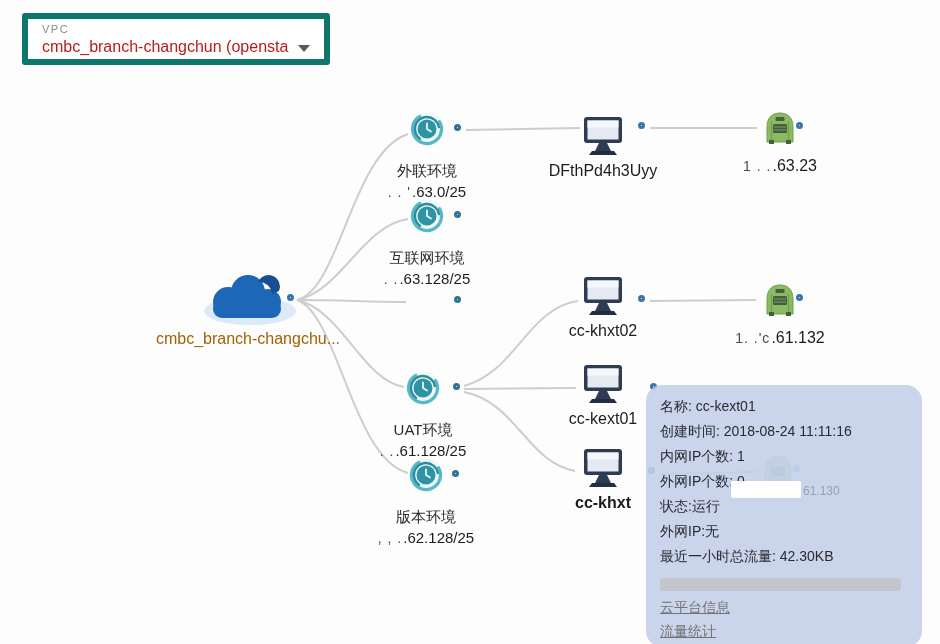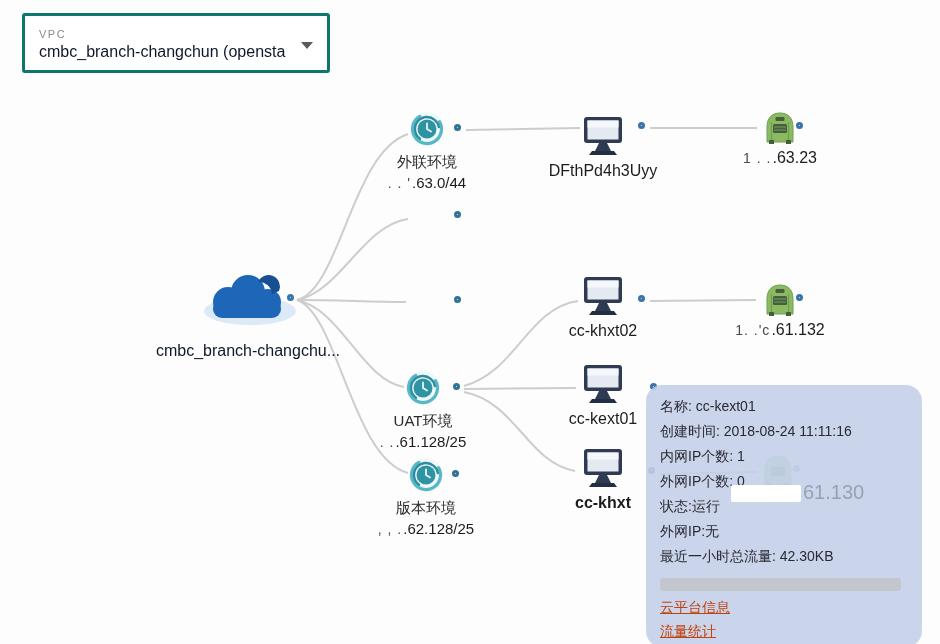--- a/index.html
+++ b/index.html
@@ -5,67 +5,67 @@
   * { margin:0; padding:0; box-sizing:border-box; }
   html,body { background:#fff; }
   .canvas {
     position:relative; width:940px; height:644px; overflow:hidden;
     background:#fefdfe;
     font-family:"Liberation Sans","DejaVu Sans",sans-serif;
     color:#222;
   }
   
   .vpc-select {
-    position:absolute; left:22px; top:13px; width:308px; height:60px;
-    background:#fff; border:3px solid #0f766e; border-radius:3px;
-    padding:12px 30px 8px 14px; cursor:pointer;
+    position:absolute; left:22px; top:13px; width:308px; height:52px;
+    background:#fff; border:6px solid #0f766e; border-radius:3px;
+    padding:4px 30px 8px 14px; cursor:pointer;
   }
   .vpc-label { font-size:11px; color:#8a8a8a; letter-spacing:1.5px; margin-bottom:3px; }
-  .vpc-value { font-size:16px; color:#0f172a; white-space:nowrap; overflow:hidden; }
+  .vpc-value { font-size:16px; color:#b91c1c; white-space:nowrap; overflow:hidden; }
   .caret {
     position:absolute; right:14px; top:26px; width:0; height:0;
     border-left:6px solid transparent; border-right:6px solid transparent;
     border-top:7px solid #5a5a5a;
   }
   
   svg.edges { position:absolute; left:0; top:0; z-index:1; }
   svg.edges path { fill:none; stroke:#cdcdcd; stroke-width:2; }
   .dot {
     position:absolute; width:7px; height:7px; background:#fff;
     border:3px solid #3a74a8; border-radius:50%; z-index:2;
   }
   .dot.teal { border-color:#2f7494; }
   .node { position:absolute; z-index:3; text-align:center; cursor:pointer; }
   .icon { display:inline-block; }
-  .nlabel { font-size:15px; color:#2b2b2b; margin-top:2px; white-space:nowrap; }
+  .nlabel { font-size:15px; color:#2b2b2b; margin-top:11px; white-space:nowrap; }
   .cidr  { font-size:15px; color:#1c1c1c; margin-top:2px; white-space:nowrap; }
   .vm-label { font-size:16px; color:#1c1c1c; margin-top:1px; white-space:nowrap; }
-  .gw-label { font-size:16px; color:#1c1c1c; margin-top:1px; white-space:nowrap; }
+  .gw-label { font-size:16px; color:#1c1c1c; margin-top:9px; white-space:nowrap; }
   .remnant { color:#4a4a4a; letter-spacing:1px; margin-right:1px; font-size:14px; }
-  .cloud-label { font-size:16px; color:#0f172a; margin-top:12px; white-space:nowrap; }
+  .cloud-label { font-size:16px; color:#a16207; margin-top:0; white-space:nowrap; }
   
   .tooltip {
     position:absolute; left:646px; top:385px; width:276px; height:262px;
     background:rgba(195,207,232,0.88); border-radius:16px; z-index:5;
     padding:9px 14px 8px 14px; font-size:14px; color:#2a2a33;
   }
   .tooltip .row { line-height:25px; white-space:nowrap; }
   .tooltip .bar {
     height:13px; background:#c3c6cc; border-radius:3px;
     margin:9px 2px 4px 0; width:97%;
   }
   .tooltip a {
-    display:block; line-height:24px; color:#c2410c;
+    display:block; line-height:24px; color:#737373;
     text-decoration:underline; cursor:pointer; font-size:14px;
   }
   .gw-faded { position:absolute; z-index:4; opacity:0.55; }
   .gw-faded-dot { position:absolute; z-index:4; opacity:0.5; }
   .faded-overlay {
     position:absolute; left:731px; top:481px; z-index:6;
-    white-space:nowrap; font-size:20px; color:#98a1b1;
+    white-space:nowrap; font-size:12px; color:#98a1b1;
   }
   .white-blob {
     display:inline-block; width:70px; height:17px; background:#fff;
     border-radius:2px; vertical-align:-3px; margin-right:2px;
   }
 </style>
 </head>
 <body>
 
 <div class="canvas">
@@ -124,23 +124,36 @@
     <span class="icon">
       <svg width="36" height="36" viewBox="0 0 36 36">
         <circle cx="18" cy="18" r="17" fill="#f0f9fa"></circle>
         <circle cx="18" cy="18" r="14.5" fill="none" stroke="#58b7c6" stroke-width="3.2" stroke-dasharray="68 24" stroke-linecap="round" transform="rotate(-30 18 18)"></circle>
         <circle cx="18" cy="18" r="12" fill="none" stroke="#2c8d9e" stroke-width="2.4" stroke-dasharray="46 28" stroke-linecap="round" transform="rotate(130 18 18)"></circle>
         <circle cx="18" cy="18" r="9.5" fill="#2e93a3"></circle>
         <path d="M18 12.5 V18 L22 20.5" stroke="#eaf6f8" stroke-width="1.8" fill="none" stroke-linecap="round"></path>
       </svg>
     </span>
     <div class="nlabel">外联环境</div>
-    <div class="cidr"><span class="remnant">. . '</span><span>.63.0/44</span></div>
-  </div>
-
+    <div class="cidr"><span class="remnant">. . '</span><span>.63.0/25</span></div>
+  </div>
+
+  <div class="node" style="left:352px;top:198px;width:150px;">
+    <span class="icon">
+      <svg width="36" height="36" viewBox="0 0 36 36">
+        <circle cx="18" cy="18" r="17" fill="#f0f9fa"></circle>
+        <circle cx="18" cy="18" r="14.5" fill="none" stroke="#58b7c6" stroke-width="3.2" stroke-dasharray="68 24" stroke-linecap="round" transform="rotate(-30 18 18)"></circle>
+        <circle cx="18" cy="18" r="12" fill="none" stroke="#2c8d9e" stroke-width="2.4" stroke-dasharray="46 28" stroke-linecap="round" transform="rotate(130 18 18)"></circle>
+        <circle cx="18" cy="18" r="9.5" fill="#2e93a3"></circle>
+        <path d="M18 12.5 V18 L22 20.5" stroke="#eaf6f8" stroke-width="1.8" fill="none" stroke-linecap="round"></path>
+      </svg>
+    </span>
+    <div class="nlabel">互联网环境</div>
+    <div class="cidr"><span class="remnant">. .</span><span>.63.128/25</span></div>
+  </div>
 
 
   <div class="node" style="left:348px;top:370px;width:150px;">
     <span class="icon">
       <svg width="36" height="36" viewBox="0 0 36 36">
         <circle cx="18" cy="18" r="17" fill="#f0f9fa"></circle>
         <circle cx="18" cy="18" r="14.5" fill="none" stroke="#58b7c6" stroke-width="3.2" stroke-dasharray="68 24" stroke-linecap="round" transform="rotate(-30 18 18)"></circle>
         <circle cx="18" cy="18" r="12" fill="none" stroke="#2c8d9e" stroke-width="2.4" stroke-dasharray="46 28" stroke-linecap="round" transform="rotate(130 18 18)"></circle>
         <circle cx="18" cy="18" r="9.5" fill="#2e93a3"></circle>
         <path d="M18 12.5 V18 L22 20.5" stroke="#eaf6f8" stroke-width="1.8" fill="none" stroke-linecap="round"></path>

